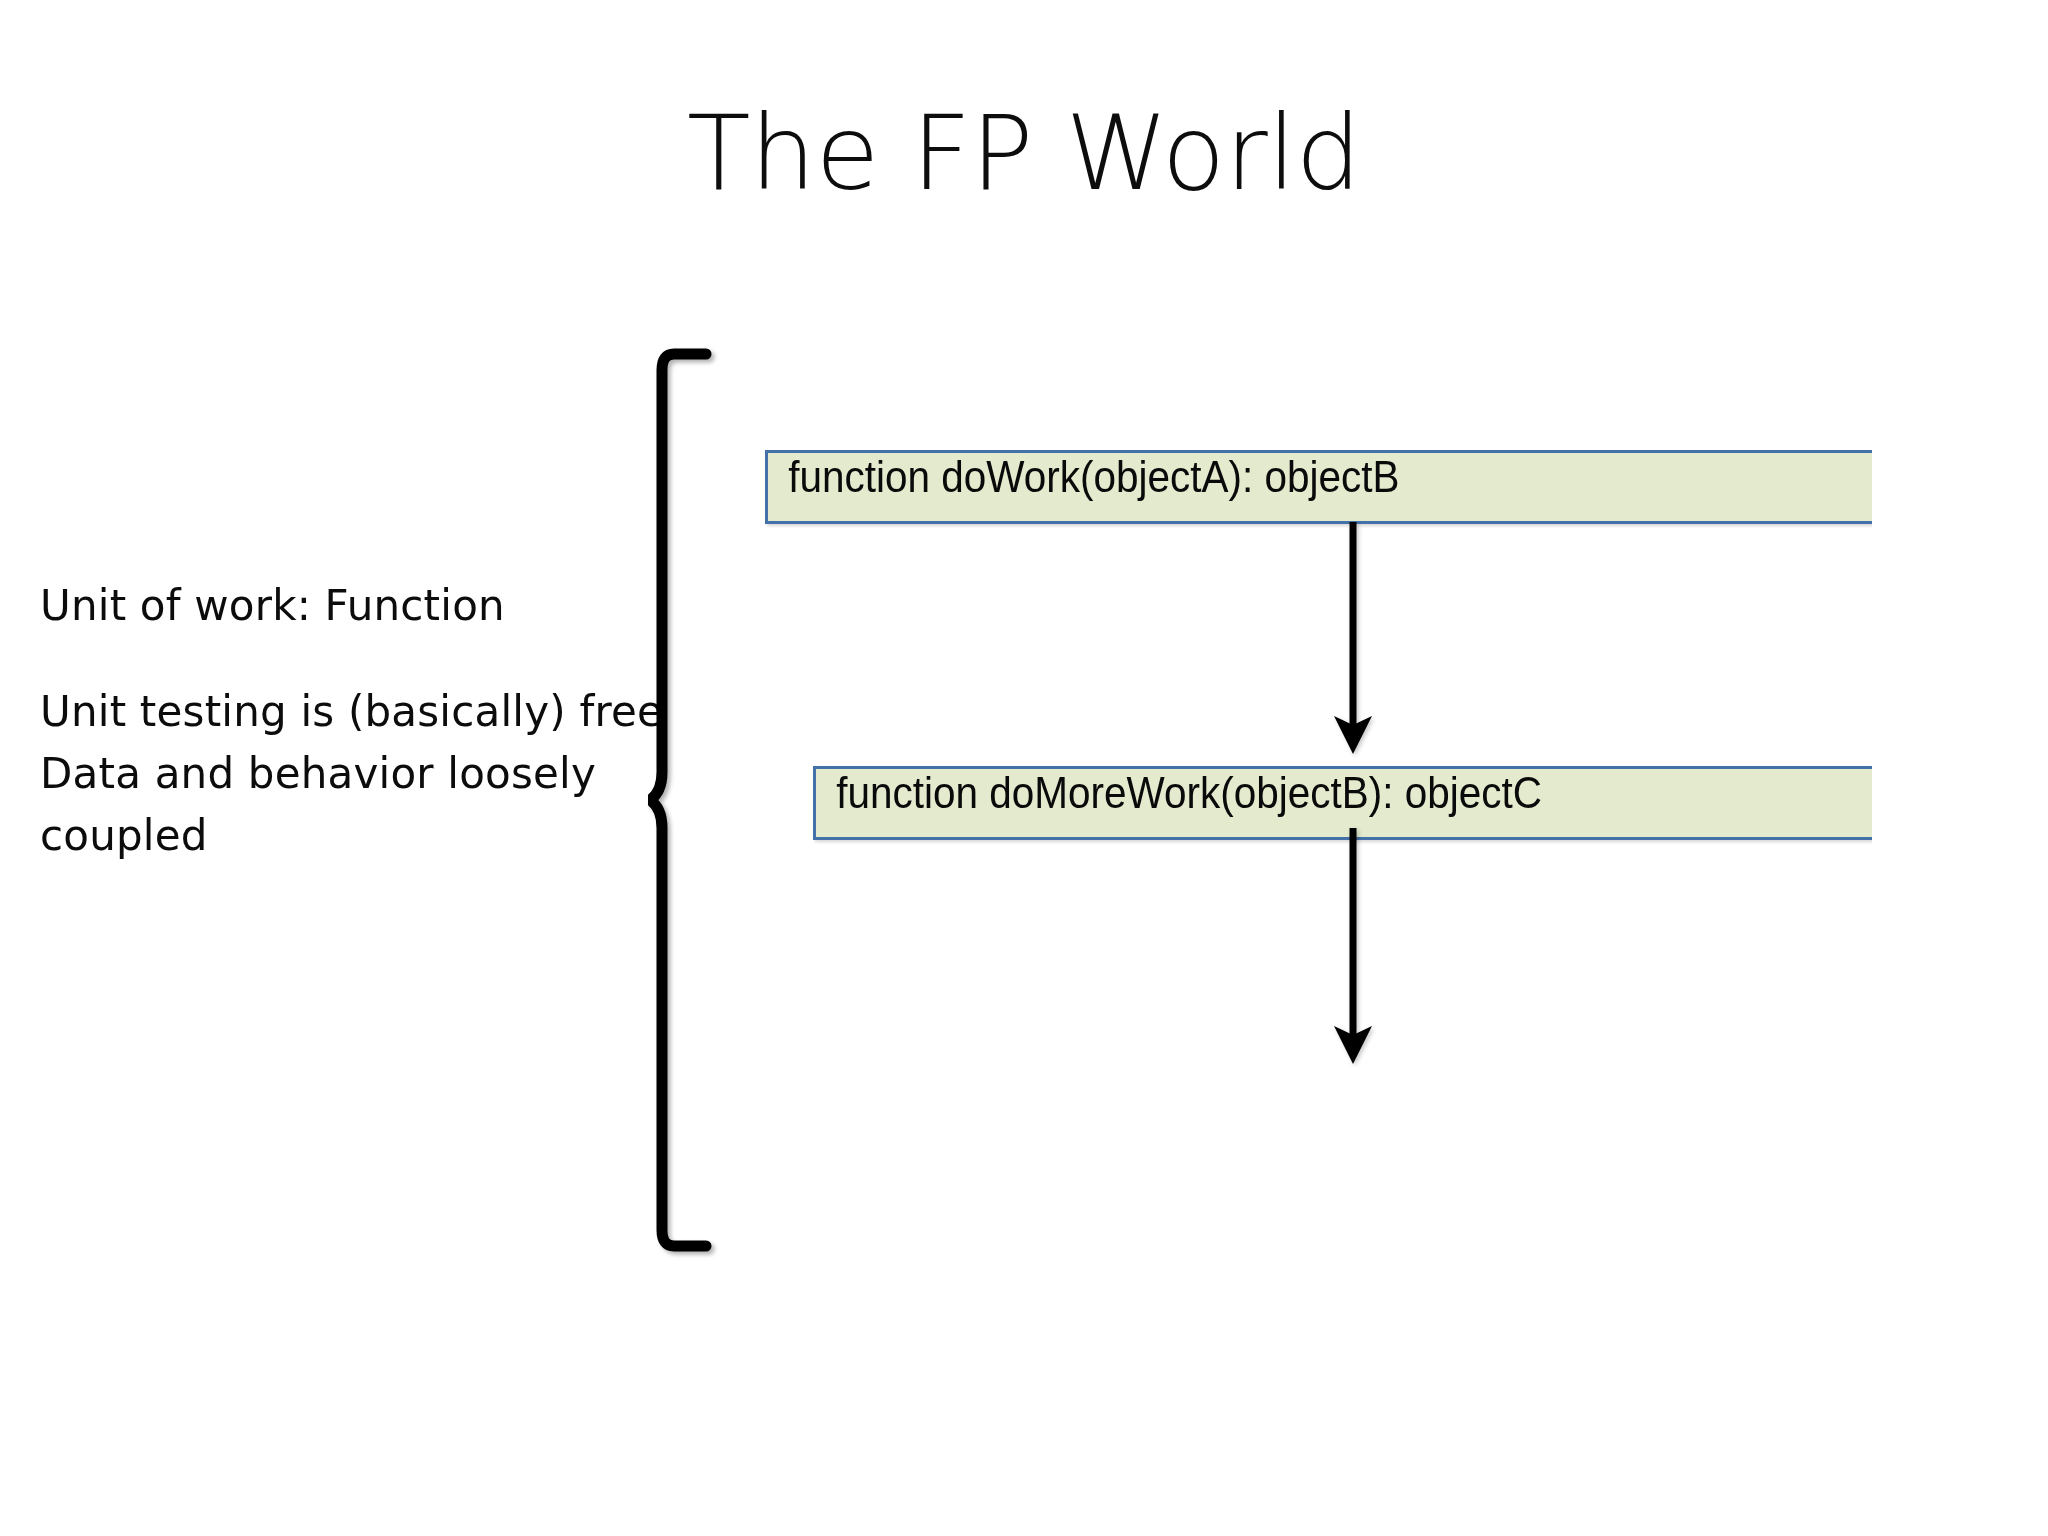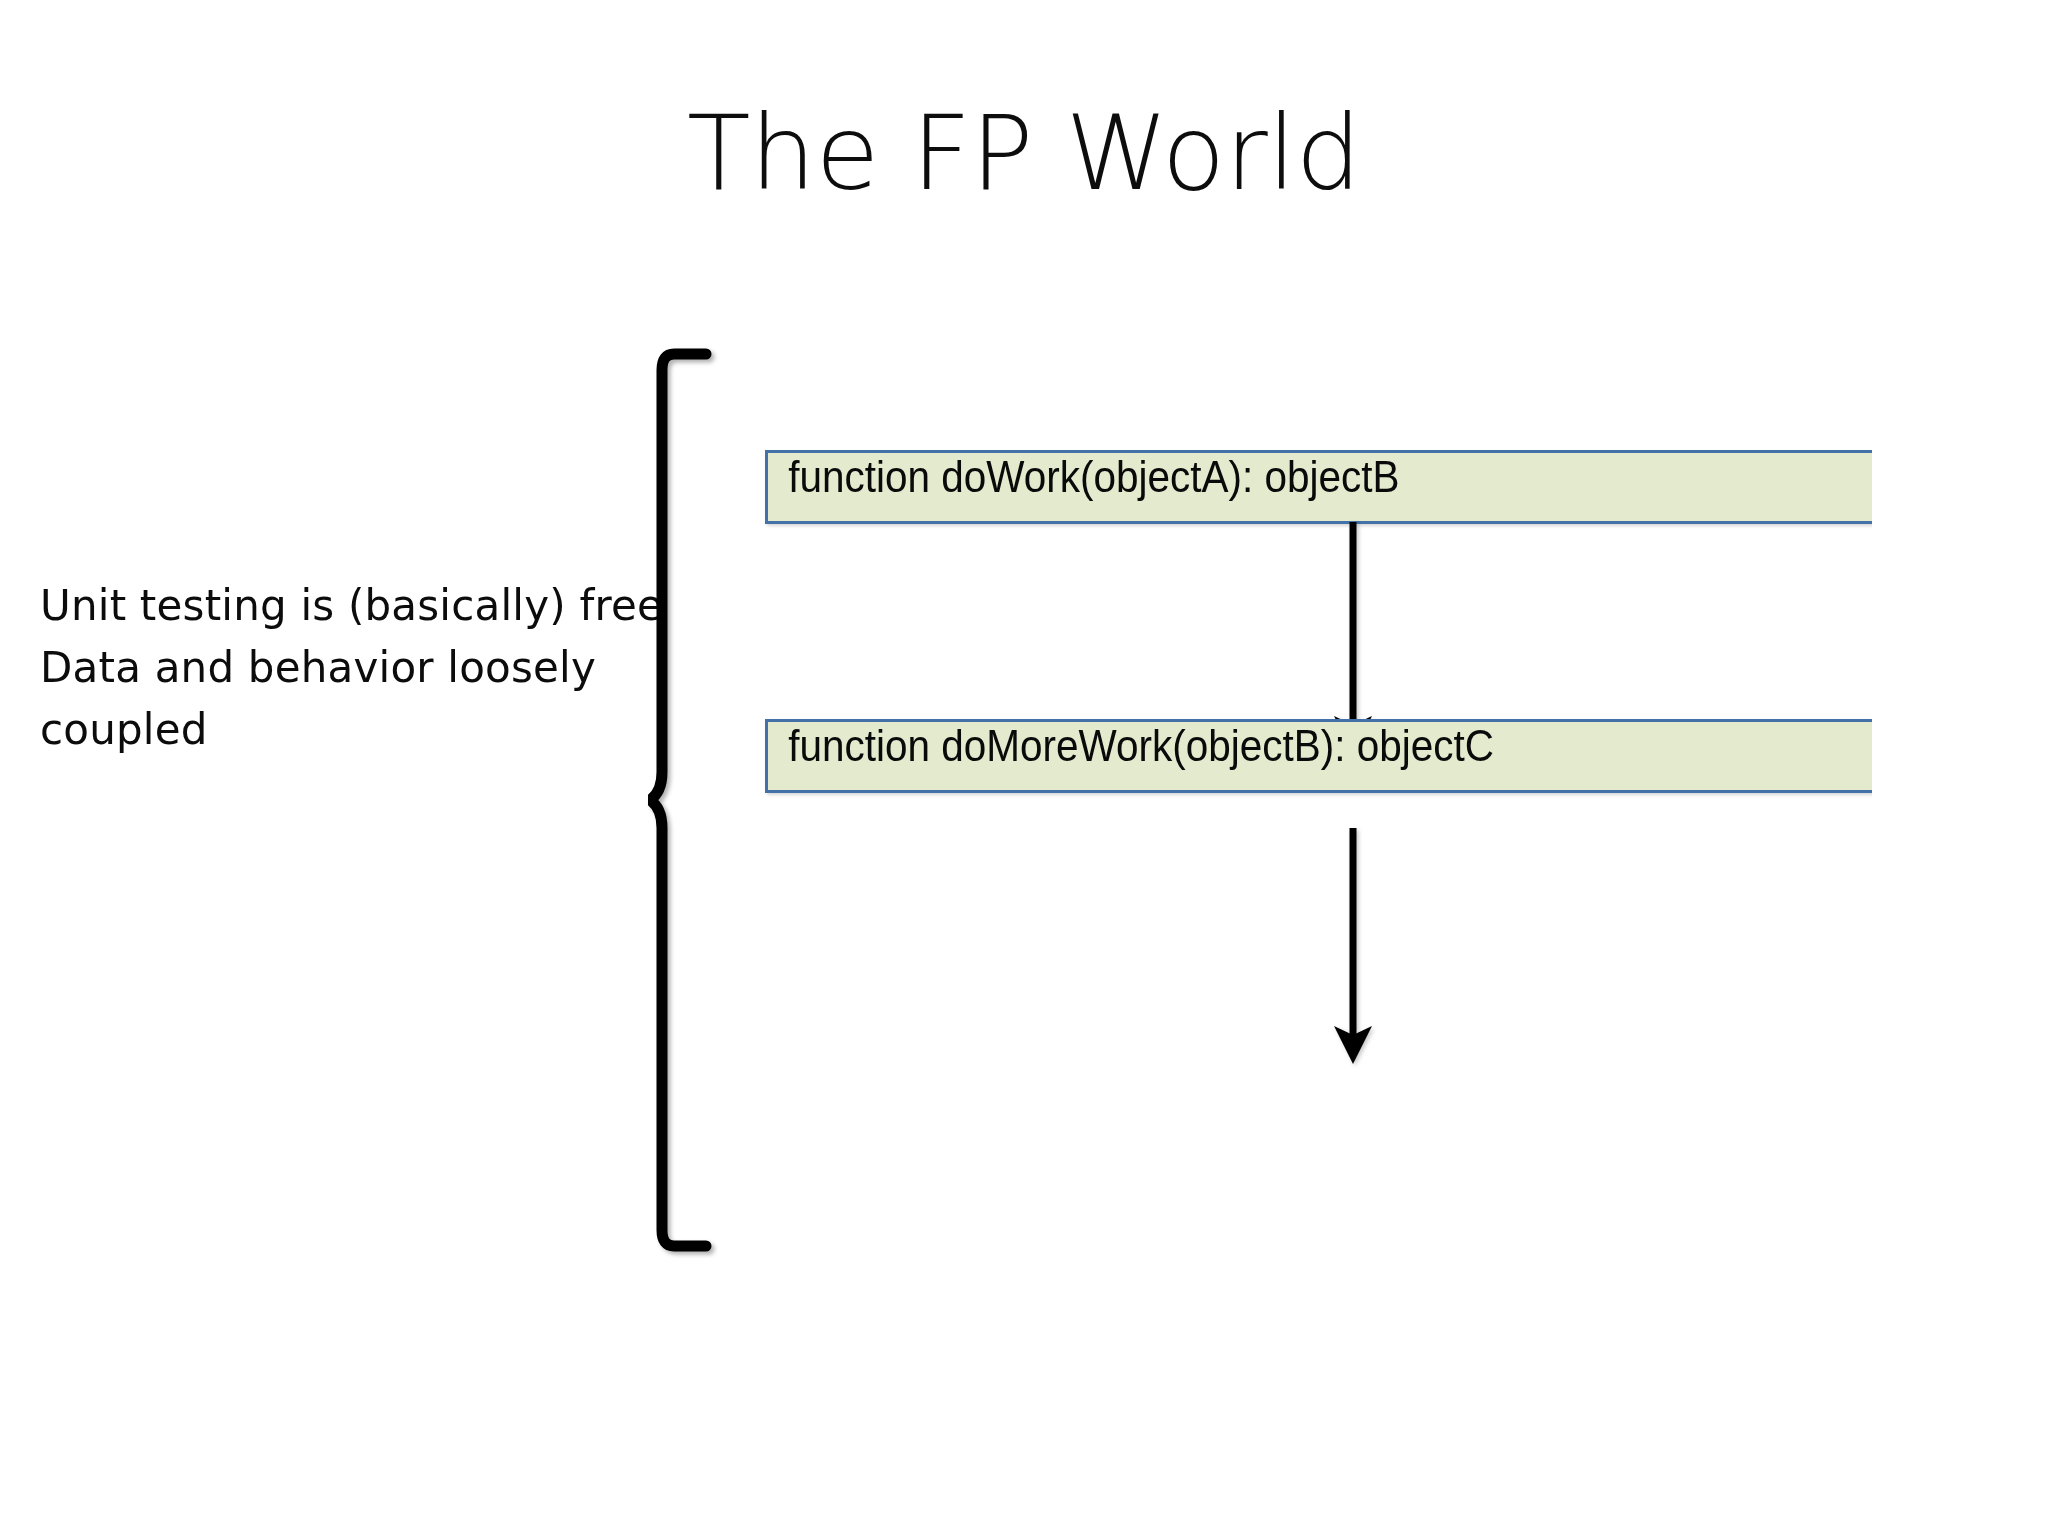--- a/index.html
+++ b/index.html
@@ -76,41 +76,42 @@
     font-family: "Liberation Sans", sans-serif;
     font-size: 44px;
     line-height: 48px;
     color: #0a0a0a;
     padding-left: 22px;
     transform: scaleX(0.92);
     transform-origin: left center;
     white-space: nowrap;
   }
   #box-1 { top: 450px; }
-  #box-2 { top: 719px; }
+  #box-2 { top: 766px; margin-left: 48px; }
   #box-3 { top: 1062px; }
 
   
   .arrow {
     position: absolute;
     left: 1322px;
     width: 62px;
     filter: drop-shadow(2px 2px 2px rgba(0,0,0,0.22));
   }
   #arrow-1 { top: 522px;  height: 232px; }
   #arrow-2 { top: 828px;  height: 236px; }
 </style>
 </head>
 <body>
 
 <div id="slide">
 
   <div id="title">The FP World</div>
 
   <div id="notes">
+    <div class="note note-gap-1">Unit of work: Function</div>
     <div class="note">Unit testing is (basically) free</div>
     <div class="note note-gap-2">Data and behavior loosely coupled</div>
   </div>
 
   <svg id="bracket" viewBox="0 0 110 905">
     <path d="M 58 6
              L 26 6
              Q 14 6 14 22
              L 14 424
              Q 14 444 2 452

